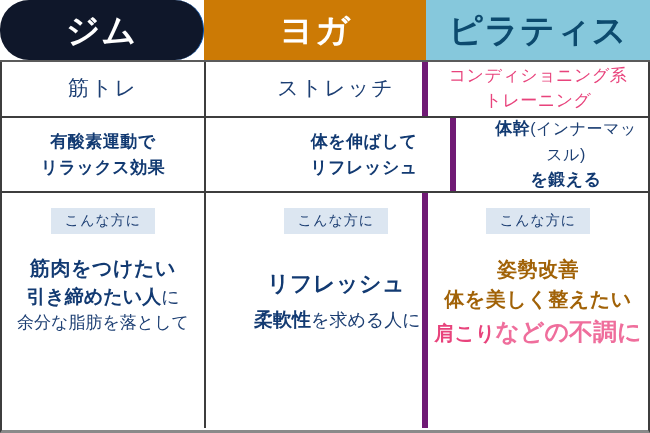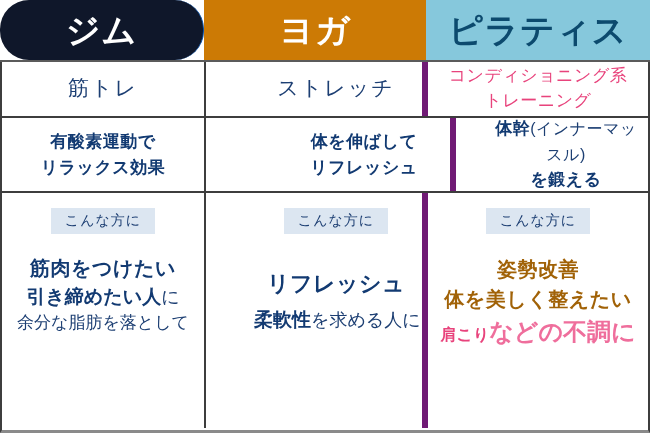--- a/index.html
+++ b/index.html
@@ -179,21 +179,21 @@
     font-weight: normal;
     color: #1d3f73;
   }
   .t-pink-big {
     font-size: 20px;
     font-weight: bold;
     color: #a16207;
     letter-spacing: 0.5px;
   }
   .t-pink-b {
-    font-size: 16px;
+    font-size: 20px;
     font-weight: bold;
     color: #e8437c;
   }
   .t-pink-n {
     font-size: 24px;
     font-weight: bold;
     color: #ef6e9c;
   }
   .pilates-lines .t-line { line-height: 1.5; }
 </style>

